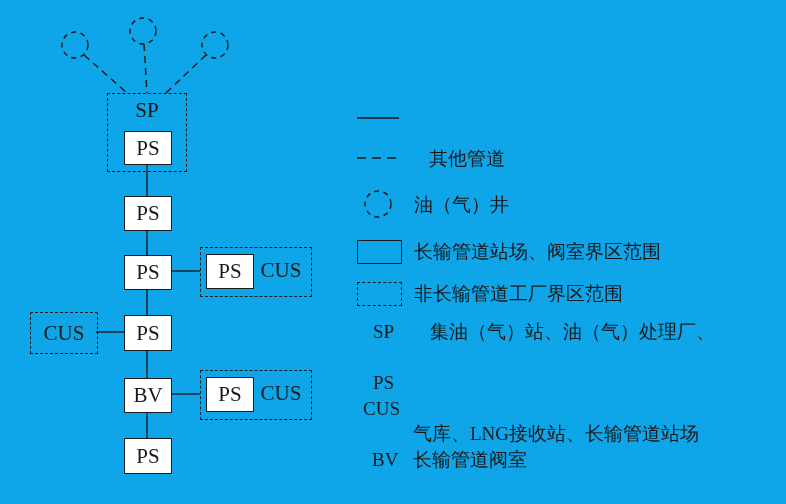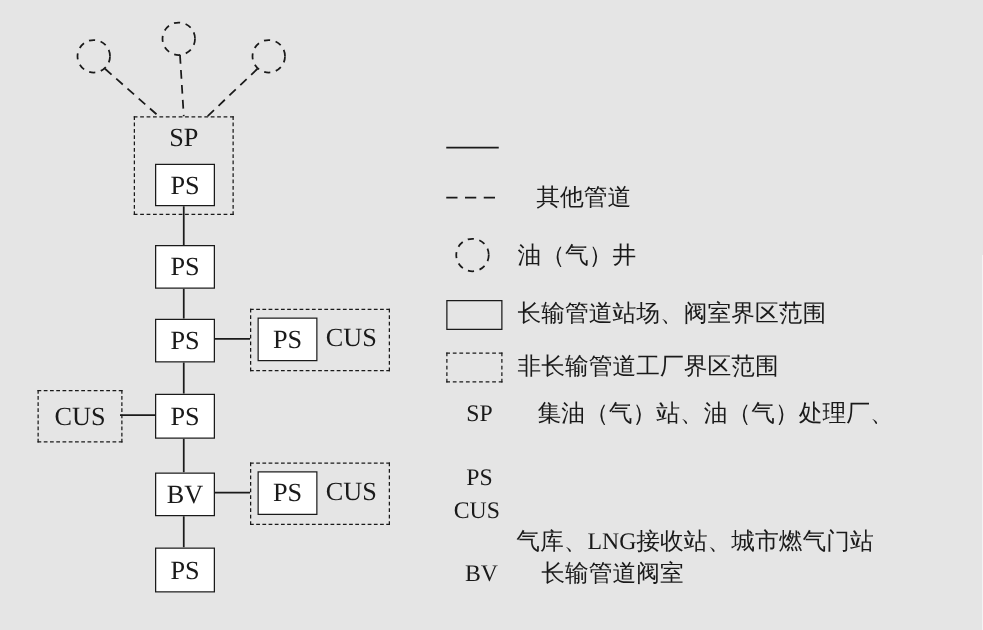--- a/index.html
+++ b/index.html
@@ -4,21 +4,21 @@
 <style>
   html, body {
     margin: 0;
     padding: 0;
     background: #ffffff;
   }
   .canvas {
     position: relative;
     width: 786px;
     height: 504px;
-    background: #e5e5e5;
+    background: #0ea5e9;
     font-family: "Liberation Serif", "DejaVu Serif", serif;
     color: #1a1a1a;
     overflow: hidden;
   }
   .lines-svg {
     position: absolute;
     left: 0;
     top: 0;
     pointer-events: none;
   }
@@ -138,18 +138,18 @@
   <div class="legend-label" style="left:414px; top:241px;">长输管道站场、阀室界区范围</div>
   <div class="legend-label" style="left:414px; top:194px;">油（气）井</div>
   <div class="legend-label" style="left:414px; top:283px;">非长输管道工厂界区范围</div>
 
   <div class="abbr" style="left:373px; top:321px;">SP</div>
   <div class="legend-label" style="left:430px; top:321px;">集油（气）站、油（气）处理厂、</div>
 
   <div class="abbr" style="left:373px; top:372px;">PS</div>
 
   <div class="abbr" style="left:363px; top:398px;">CUS</div>
-  <div class="legend-label" style="left:413px; top:423px;">气库、LNG接收站、城市燃气门站</div>
+  <div class="legend-label" style="left:413px; top:423px;">气库、LNG接收站、长输管道站场</div>
 
   <div class="abbr" style="left:372px; top:449px;">BV</div>
-  <div class="legend-label" style="left:433px; top:449px;">长输管道阀室</div>
+  <div class="legend-label" style="left:413px; top:449px;">长输管道阀室</div>
 
 </div>
 
 </body></html>

